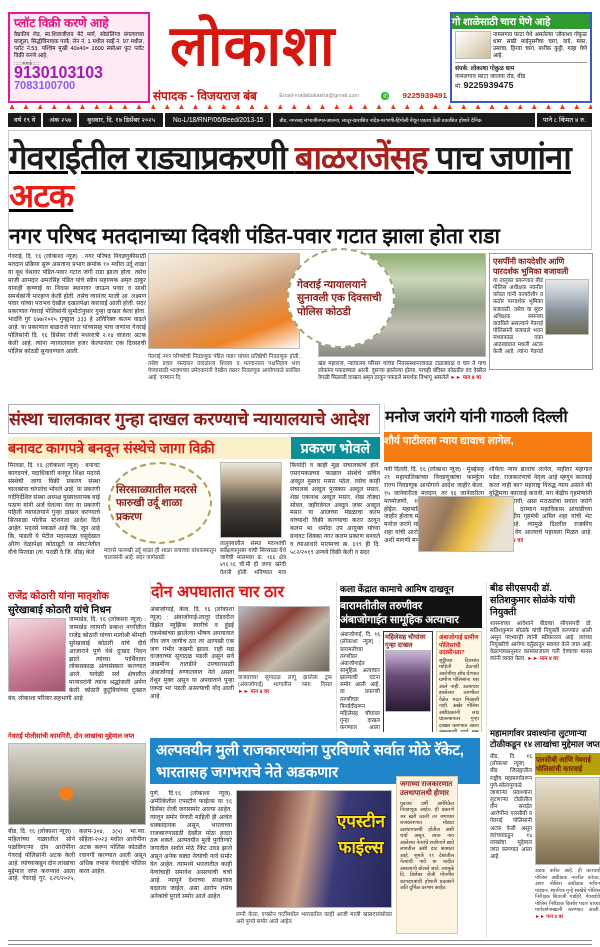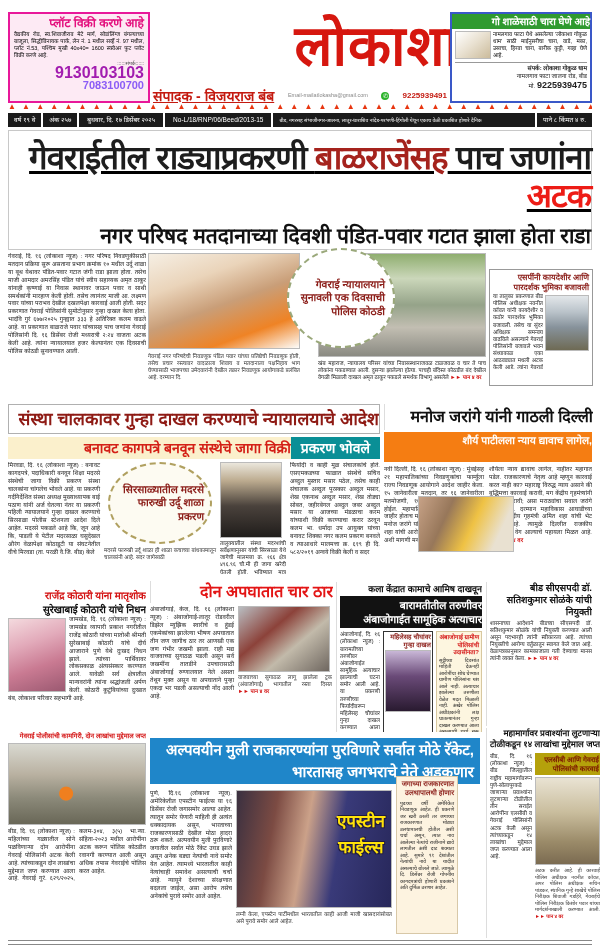--- a/index.html
+++ b/index.html
@@ -4,21 +4,21 @@
 <style>
   html,body{margin:0;padding:0;background:#f2f2f2;}
   .page{position:relative;width:600px;height:947px;background:#fff;margin:0 auto;
         font-family:"Liberation Sans","DejaVu Sans",sans-serif;overflow:hidden;outline:1px solid #ddd;}
   .abs{position:absolute;}
   .tiny{font-size:6px;line-height:1.32;color:#1b1b1b;text-align:justify;}
   .tiny55{font-size:5.5px;line-height:1.3;color:#222;text-align:justify;}
   .cap{font-size:5.5px;line-height:1.3;color:#333;text-align:justify;}
   .cont{color:#d41414;font-weight:bold;white-space:nowrap;}
   .ph{background-size:cover;border:1px solid #bbb;box-sizing:border-box;}
-  .center{text-align:right;}
+  .center{text-align:left;}
   .bold{font-weight:bold;}
   
   .ph-leader{background:linear-gradient(160deg,#f6efe4 0%,#ead4ba 28%,#c99e78 52%,#ef8325 78%,#fdfdfb 100%);}
   .ph-street{background:linear-gradient(180deg,#8fae6f 0%,#cbd7ba 24%,#95a389 50%,#c2beb2 72%,#8a8a82 100%);}
   .ph-sp{background:linear-gradient(180deg,#e3e7ea 0%,#b9c2c9 30%,#87929b 58%,#6e6a54 100%);}
   .ph-lawyer{background:linear-gradient(180deg,#eae6dc 0%,#bcab8f 24%,#4a423c 58%,#201d1b 100%);}
   .ph-jarange{background:linear-gradient(115deg,#c7a287 0%,#97775a 30%,#efc244 56%,#e9e1d1 82%);}
   .ph-woman{background:linear-gradient(160deg,#f4dade 0%,#e2aaba 34%,#c97a92 64%,#9b5971 100%);}
   .ph-truck{background:linear-gradient(140deg,#b9bdc1 0%,#8c423a 36%,#c2baaa 62%,#6f6760 100%);}
   .ph-crime{background:linear-gradient(180deg,#c9b7d7 0%,#6a4a78 42%,#291a30 100%);}
@@ -38,21 +38,21 @@
     <div class="tiny55" style="color:#000;">वैद्यकीय रोड, स्व.शिवाजीराव मेटे मार्ग, सोडांलिंग्ज बंगल्याच्या बाजूला, सिद्धीविनायक पार्क, लेन नं. 1 मधील सर्व्हे नं. 97 मधील, प्लॉट नं.53, पश्चिम मुखी 40x40= 1600 स्क्वेअर फुट प्लॉट विक्री करणे आहे.</div>
     <div class="center" style="font-size:5px;color:#444;">::::::संपर्क::::::</div>
     <div class="center bold" style="font-size:16px;line-height:13px;color:#a21caf;">9130103103</div>
     <div class="center bold" style="font-size:11px;line-height:13px;color:#8b5cf6;">7083100700</div>
   </div>
 
   <div class="abs center" style="left:170px;top:6px;width:290px;height:78px;">
     <div style="font-size:56px;line-height:80px;font-weight:800;color:#d6170f;letter-spacing:1px;">लोकाशा</div>
   </div>
   <div class="abs" style="left:153px;top:88px;width:294px;height:14px;display:flex;align-items:center;justify-content:space-between;">
-    <span class="bold" style="font-size:14px;color:#c41a10;text-decoration:underline;">संपादक - विजयराज बंब</span>
+    <span class="bold" style="font-size:12px;color:#c41a10;">संपादक - विजयराज बंब</span>
     <span style="font-size:5.5px;color:#888;">Email-mailatlokasha@gmail.com</span>
     <span style="display:flex;align-items:flex-end;gap:13px;">
       <span style="display:inline-block;width:8px;height:8px;border-radius:50%;background:#2bb32b;color:#fff;font-size:6px;line-height:8px;text-align:center;">✆</span>
       <span class="bold" style="font-size:8px;color:#c41a10;">9225939491</span>
     </span>
   </div>
 
   <div class="abs" style="left:450px;top:12px;width:142px;height:91px;border:2px solid #3a58c8;box-sizing:border-box;background:#fff;">
     <div class="center bold" style="background:#2f9a2f;color:#fff;font-size:10px;line-height:15px;">गो शाळेसाठी चारा घेणे आहे</div>
     <div style="display:flex;gap:2px;padding:2px 3px;">
@@ -94,21 +94,21 @@
   <div class="abs" style="left:287px;top:248px;width:108px;height:100px;border-radius:50%;background:#fff;border:2px dashed #9aa87a;z-index:5;display:flex;align-items:center;justify-content:center;box-sizing:border-box;padding:8px;">
     <span class="center bold" style="font-size:10.5px;line-height:1.25;color:#8c1f1a;">गेवराई न्यायालयाने सुनावली एक दिवसाची पोलिस कोठडी</span>
   </div>
 
   <div class="abs ph ph-street" style="left:318px;top:253px;width:168px;height:104px;"></div>
   <div class="abs tiny55" style="left:318px;top:360px;width:168px;height:40px;overflow:hidden;">
     <span>खंब महाराज, न्यायालय परिसर यांच्या निवासस्थानाजवळ टाळजवळ व चार ते पाच लोकांना पकडण्यात आली. दुसऱ्या झालेल्या होत्या. पाचही बंदिस्त कोठडीत बंद देखील वेगळी मिळाली दाखल अमृत ठाकूर पकडले समर्थक विभागू असलेले</span>
     <span class="cont">►► पान ४ वर</span>
   </div>
 
-  <div class="abs" style="left:489px;top:253px;width:104px;height:117px;border:1px solid #999;box-sizing:border-box;padding:3px;margin-top:16px;">
+  <div class="abs" style="left:489px;top:253px;width:104px;height:117px;border:1px solid #999;box-sizing:border-box;padding:3px;">
     <div class="center bold" style="font-size:8px;line-height:1.25;color:#8c1f1a;">एसपींनी कायदेशीर आणि पारदर्शक भुमिका बजावली</div>
     <div class="ph ph-sp" style="float:right;width:44px;height:56px;margin:2px 0 2px 2px;"></div>
     <div class="tiny55" style="overflow:hidden;height:76px;">या तालुका प्रकरणात बीड पोलिस अधीक्षक नवनीत कॉवत यांनी कायदेशीर व कठोर पारदर्शक भुमिका बजावली. तसेच या सुंदर अधिक्षक समन्वय वाढविले असल्याने गेवराई पोलिसांनी बजावले भवन संध्याकाळ एका आठवड्यात मधली अटक केली आहे. त्यांना गेवराई न्यायालयाने सुनावली एक दिवसाची पोलिस कोठडी सुनावण्यात आली. याबाबी न्यायालय परिसरात मोठा पोलिस बंदोबस्त ठेवण्यात आला होता. एकूणच याबाबी गेवराई न्यायालयात कामकाजदारांची गर्दी पहावयास मिळाली.</div>
   </div>
 
   <div class="abs center" style="left:8px;top:404px;width:372px;height:30px;border:1px solid #b0b0b0;box-sizing:border-box;font-size:17.5px;font-weight:800;color:#8e1a14;line-height:28px;white-space:nowrap;overflow:hidden;">संस्था चालकावर गुन्हा दाखल करण्याचे न्यायालयाचे आदेश</div>
   <div class="abs" style="left:8px;top:437px;width:372px;height:22px;display:flex;background:#fbf0cc;">
     <span class="center bold" style="flex:1;font-size:14px;line-height:22px;color:#d42017;white-space:nowrap;overflow:hidden;">बनावट कागपत्रे बनवून संस्थेचे जागा विक्री</span>
     <span class="bold" style="background:#0a8f96;color:#fff;font-size:14px;line-height:22px;padding:0 10px;white-space:nowrap;">प्रकरण भोवले</span>
   </div>

